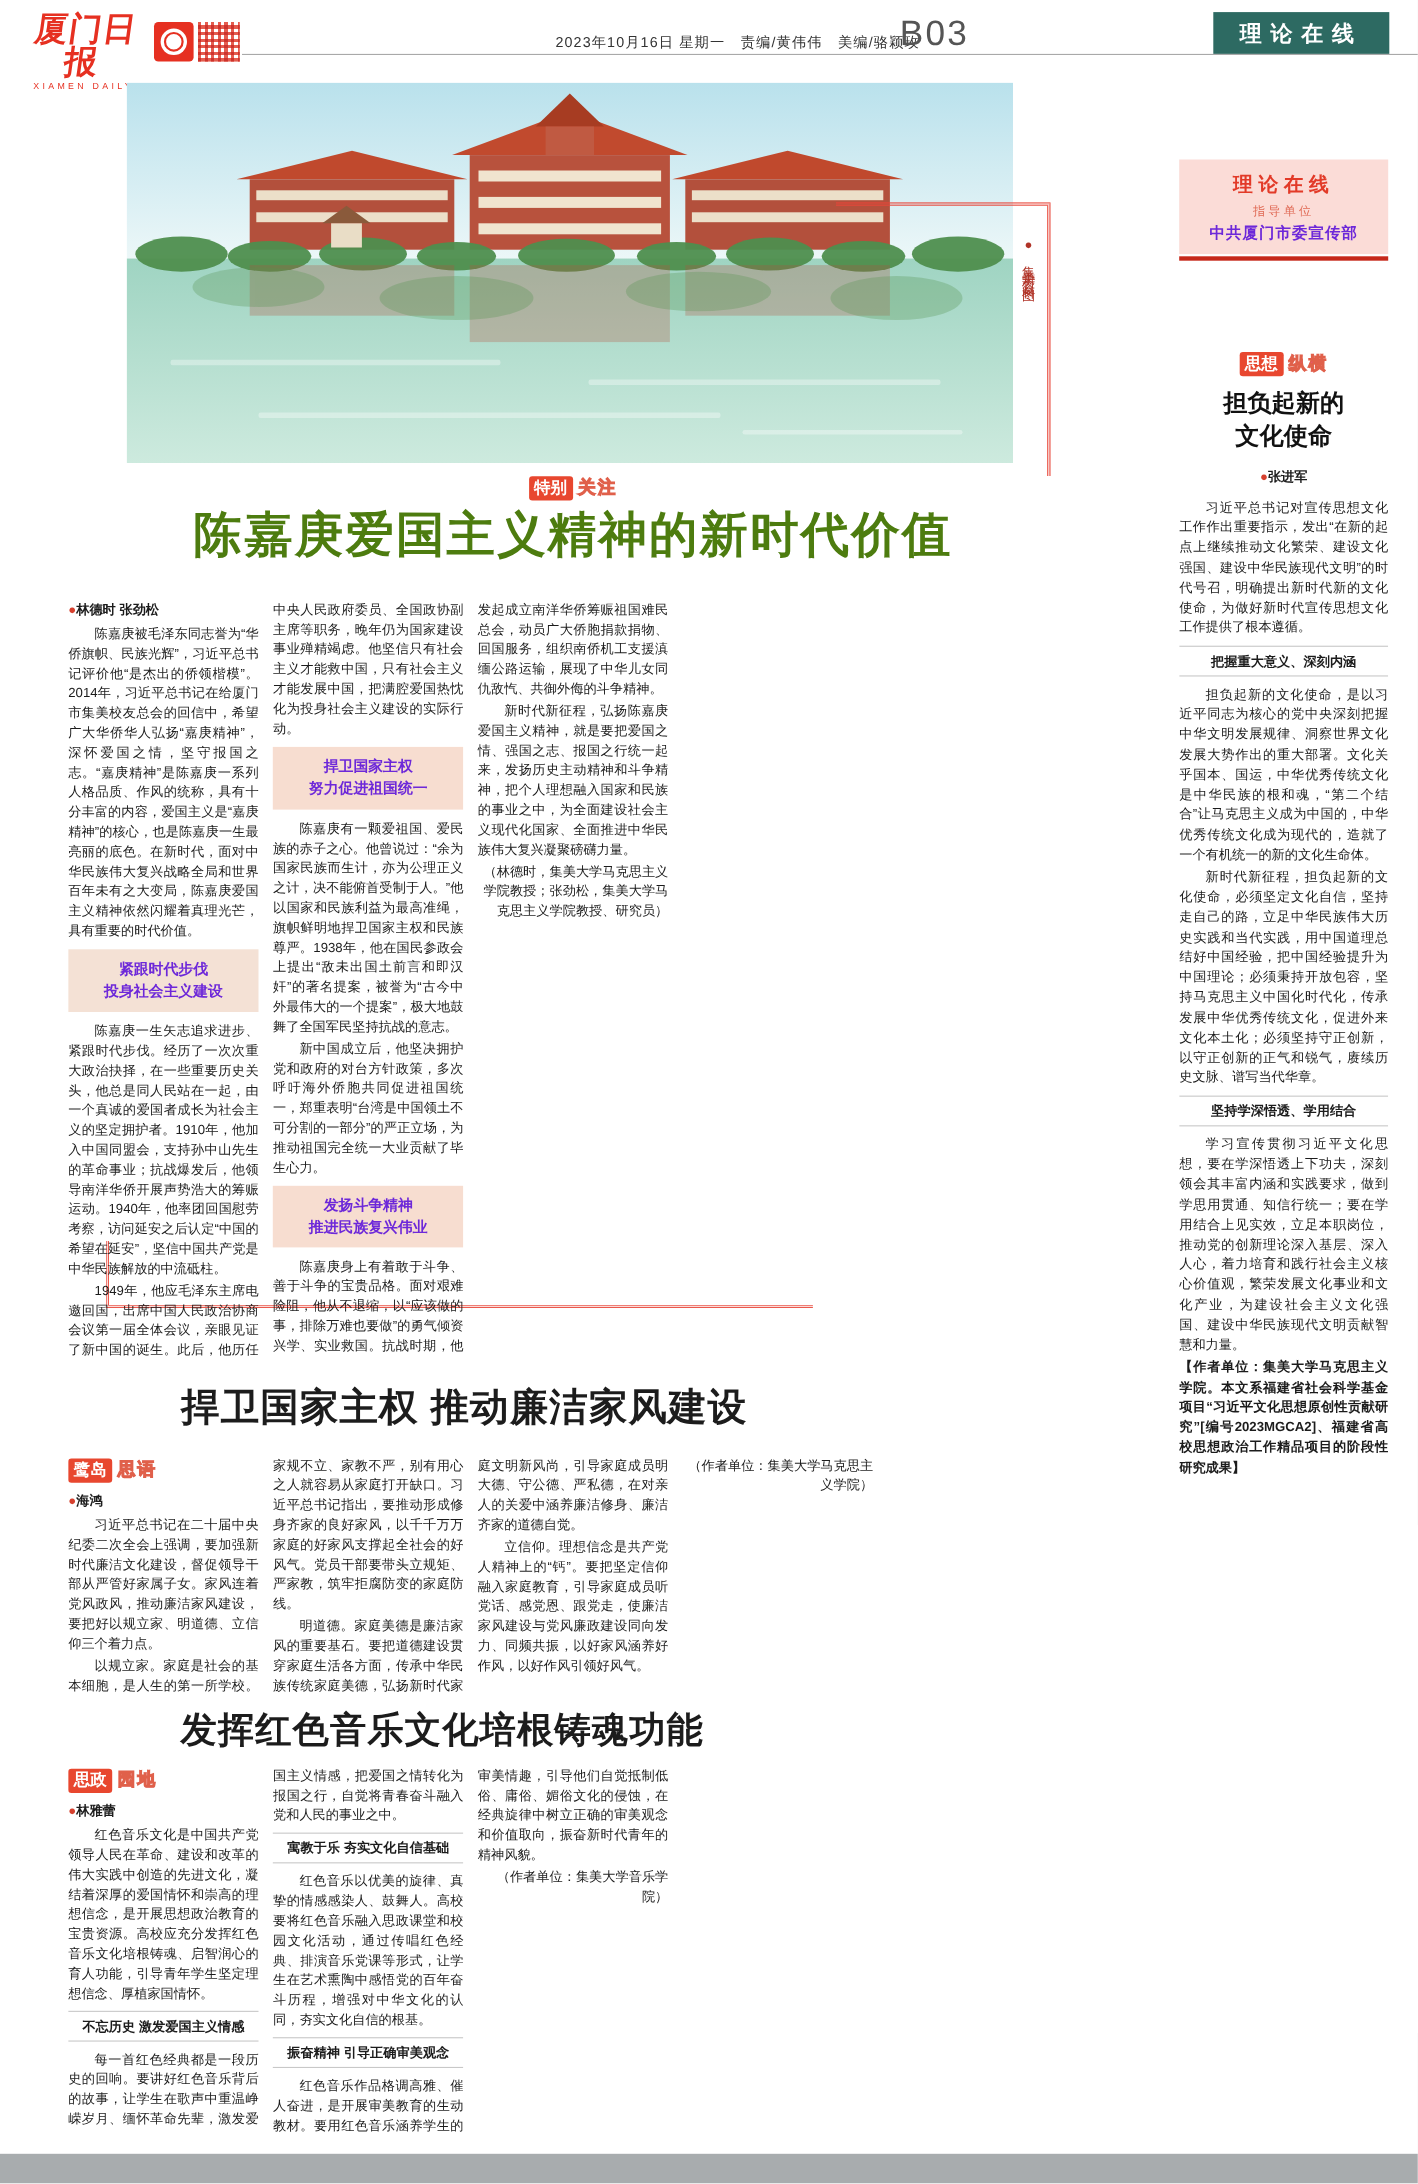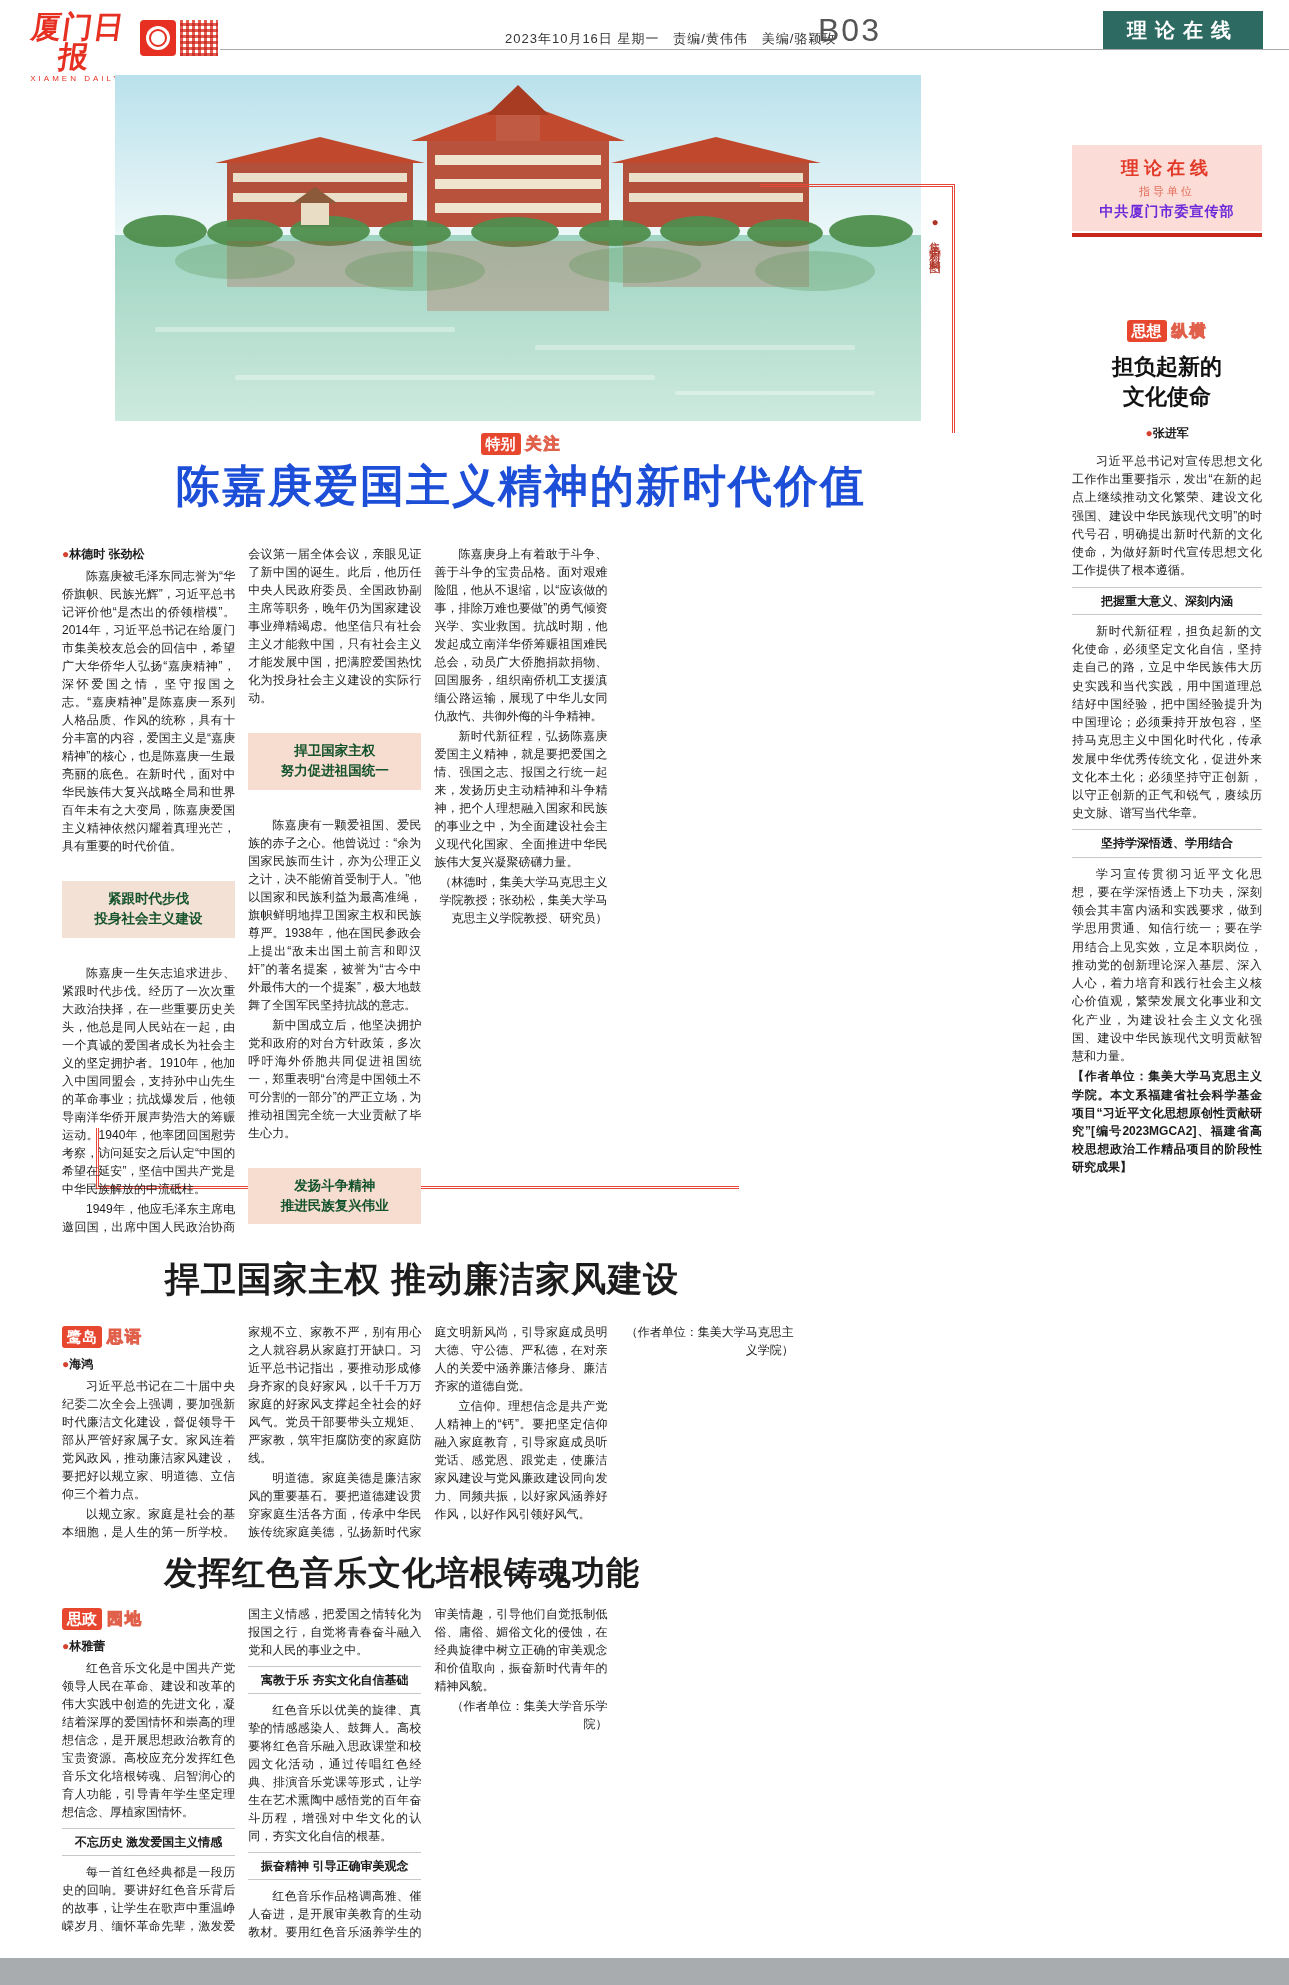--- a/index.html
+++ b/index.html
@@ -38,36 +38,36 @@
 
   
   .lbl-box{display:inline-block;background:#e8472f;color:#fff;font-weight:bold;font-size:15px;
            padding:2px 5px;border-radius:3px;line-height:1.2;}
   .lbl-outline{font-weight:bold;font-size:16px;margin-left:5px;color:#ec4899;
                -webkit-text-stroke:1px #e0604a;letter-spacing:2px;}
 
   
   .art1-labelrow{left:62px;top:433px;width:918px;text-align:center;}
   .headline1{left:62px;top:457px;width:918px;text-align:center;font-size:44px;font-weight:900;
-             letter-spacing:2px;color:#1d4ed8;}
+             letter-spacing:2px;color:#4d7c0f;}
   .headline2{left:62px;top:1256px;width:720px;text-align:center;font-size:35px;font-weight:900;letter-spacing:1px;}
   .headline3{left:62px;top:1551px;width:680px;text-align:center;font-size:33px;font-weight:900;letter-spacing:1px;}
 
   .colflow{column-gap:13px;column-fill:auto;overflow:hidden;font-size:12px;line-height:1.5;text-align:justify;}
   .body1{left:62px;top:545px;width:918px;height:692px;column-count:5;}
   .body2{left:62px;top:1323px;width:918px;height:222px;column-count:5;}
   .body3{left:62px;top:1605px;width:918px;height:347px;column-count:5;}
 
   .fl{margin:0 0 2px 0;}
   .fl-label{margin:2px 0 6px 0;}
   .fl-byline{font-weight:bold;margin-bottom:4px;}
   .fl-byline::first-letter,.sb-author::first-letter{color:#d6402e;}
   .fl-p{text-indent:2em;}
   .fl-subhead{background:#f4e1d5;font-weight:bold;font-size:13.5px;text-align:center;
-              white-space:pre-line;padding:8px 4px;margin:26px 0;break-inside:avoid;line-height:1.5;color:#14532d;}
+              white-space:pre-line;padding:8px 4px;margin:8px 0;break-inside:avoid;line-height:1.5;color:#6d28d9;}
   .fl-minisub{font-weight:bold;text-align:center;border-top:1px solid #c8c8c8;border-bottom:1px solid #c8c8c8;
               padding:4px 0;margin:7px 0;break-inside:avoid;}
   .fl-attrib{text-align:right;}
   .fl-note{font-weight:bold;}
 
   
   .sb-box{left:1072px;top:145px;width:190px;height:86px;background:#fbdcd7;
           display:flex;flex-direction:column;align-items:center;justify-content:center;gap:4px;}
   .sb-box .t1{color:#e23a28;font-size:18px;font-weight:bold;letter-spacing:5px;}
   .sb-box .t2{color:#e06a55;font-size:11px;letter-spacing:3px;}
@@ -230,20 +230,21 @@
   <div class="abs sb-redbar"></div>
   <div class="abs sb-labelrow">
     <span class="lbl-box">思想</span><span class="lbl-outline">纵横</span>
   </div>
   <div class="abs sb-title">担负起新的
 文化使命</div>
   <div class="abs sb-author">●张进军</div>
   <div class="abs sb-flow">
       <div class="fl fl-p">习近平总书记对宣传思想文化工作作出重要指示，发出“在新的起点上继续推动文化繁荣、建设文化强国、建设中华民族现代文明”的时代号召，明确提出新时代新的文化使命，为做好新时代宣传思想文化工作提供了根本遵循。</div>
       <div class="fl fl-minisub">把握重大意义、深刻内涵</div>
+      <div class="fl fl-p">担负起新的文化使命，是以习近平同志为核心的党中央深刻把握中华文明发展规律、洞察世界文化发展大势作出的重大部署。文化关乎国本、国运，中华优秀传统文化是中华民族的根和魂，“第二个结合”让马克思主义成为中国的，中华优秀传统文化成为现代的，造就了一个有机统一的新的文化生命体。</div>
       <div class="fl fl-p">新时代新征程，担负起新的文化使命，必须坚定文化自信，坚持走自己的路，立足中华民族伟大历史实践和当代实践，用中国道理总结好中国经验，把中国经验提升为中国理论；必须秉持开放包容，坚持马克思主义中国化时代化，传承发展中华优秀传统文化，促进外来文化本土化；必须坚持守正创新，以守正创新的正气和锐气，赓续历史文脉、谱写当代华章。</div>
       <div class="fl fl-minisub">坚持学深悟透、学用结合</div>
       <div class="fl fl-p">学习宣传贯彻习近平文化思想，要在学深悟透上下功夫，深刻领会其丰富内涵和实践要求，做到学思用贯通、知信行统一；要在学用结合上见实效，立足本职岗位，推动党的创新理论深入基层、深入人心，着力培育和践行社会主义核心价值观，繁荣发展文化事业和文化产业，为建设社会主义文化强国、建设中华民族现代文明贡献智慧和力量。</div>
       <div class="fl fl-note">【作者单位：集美大学马克思主义学院。本文系福建省社会科学基金项目“习近平文化思想原创性贡献研究”[编号2023MGCA2]、福建省高校思想政治工作精品项目的阶段性研究成果】</div>
     </div>
 
   <div class="abs bottombar"></div>
 </div>
 
 </body></html>

